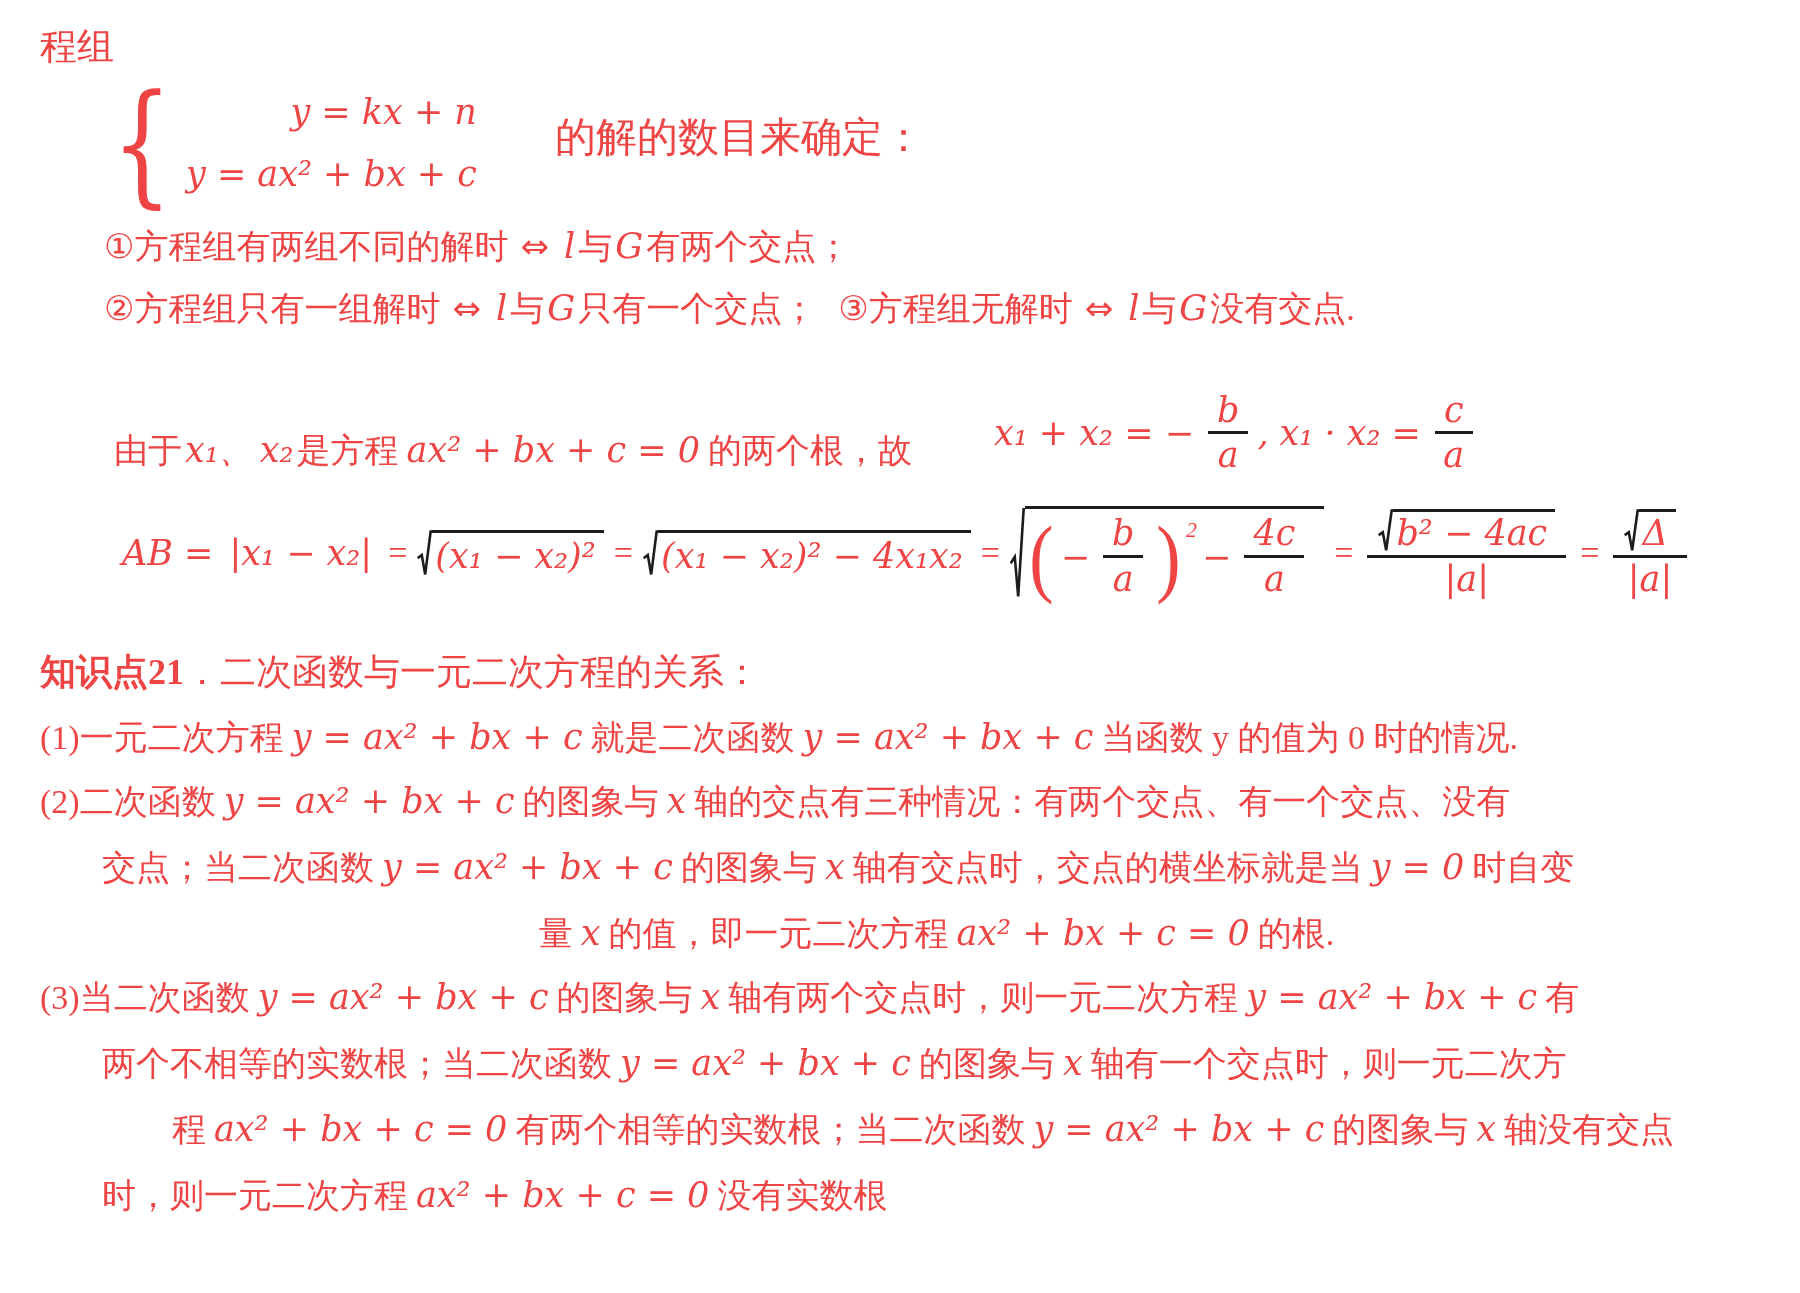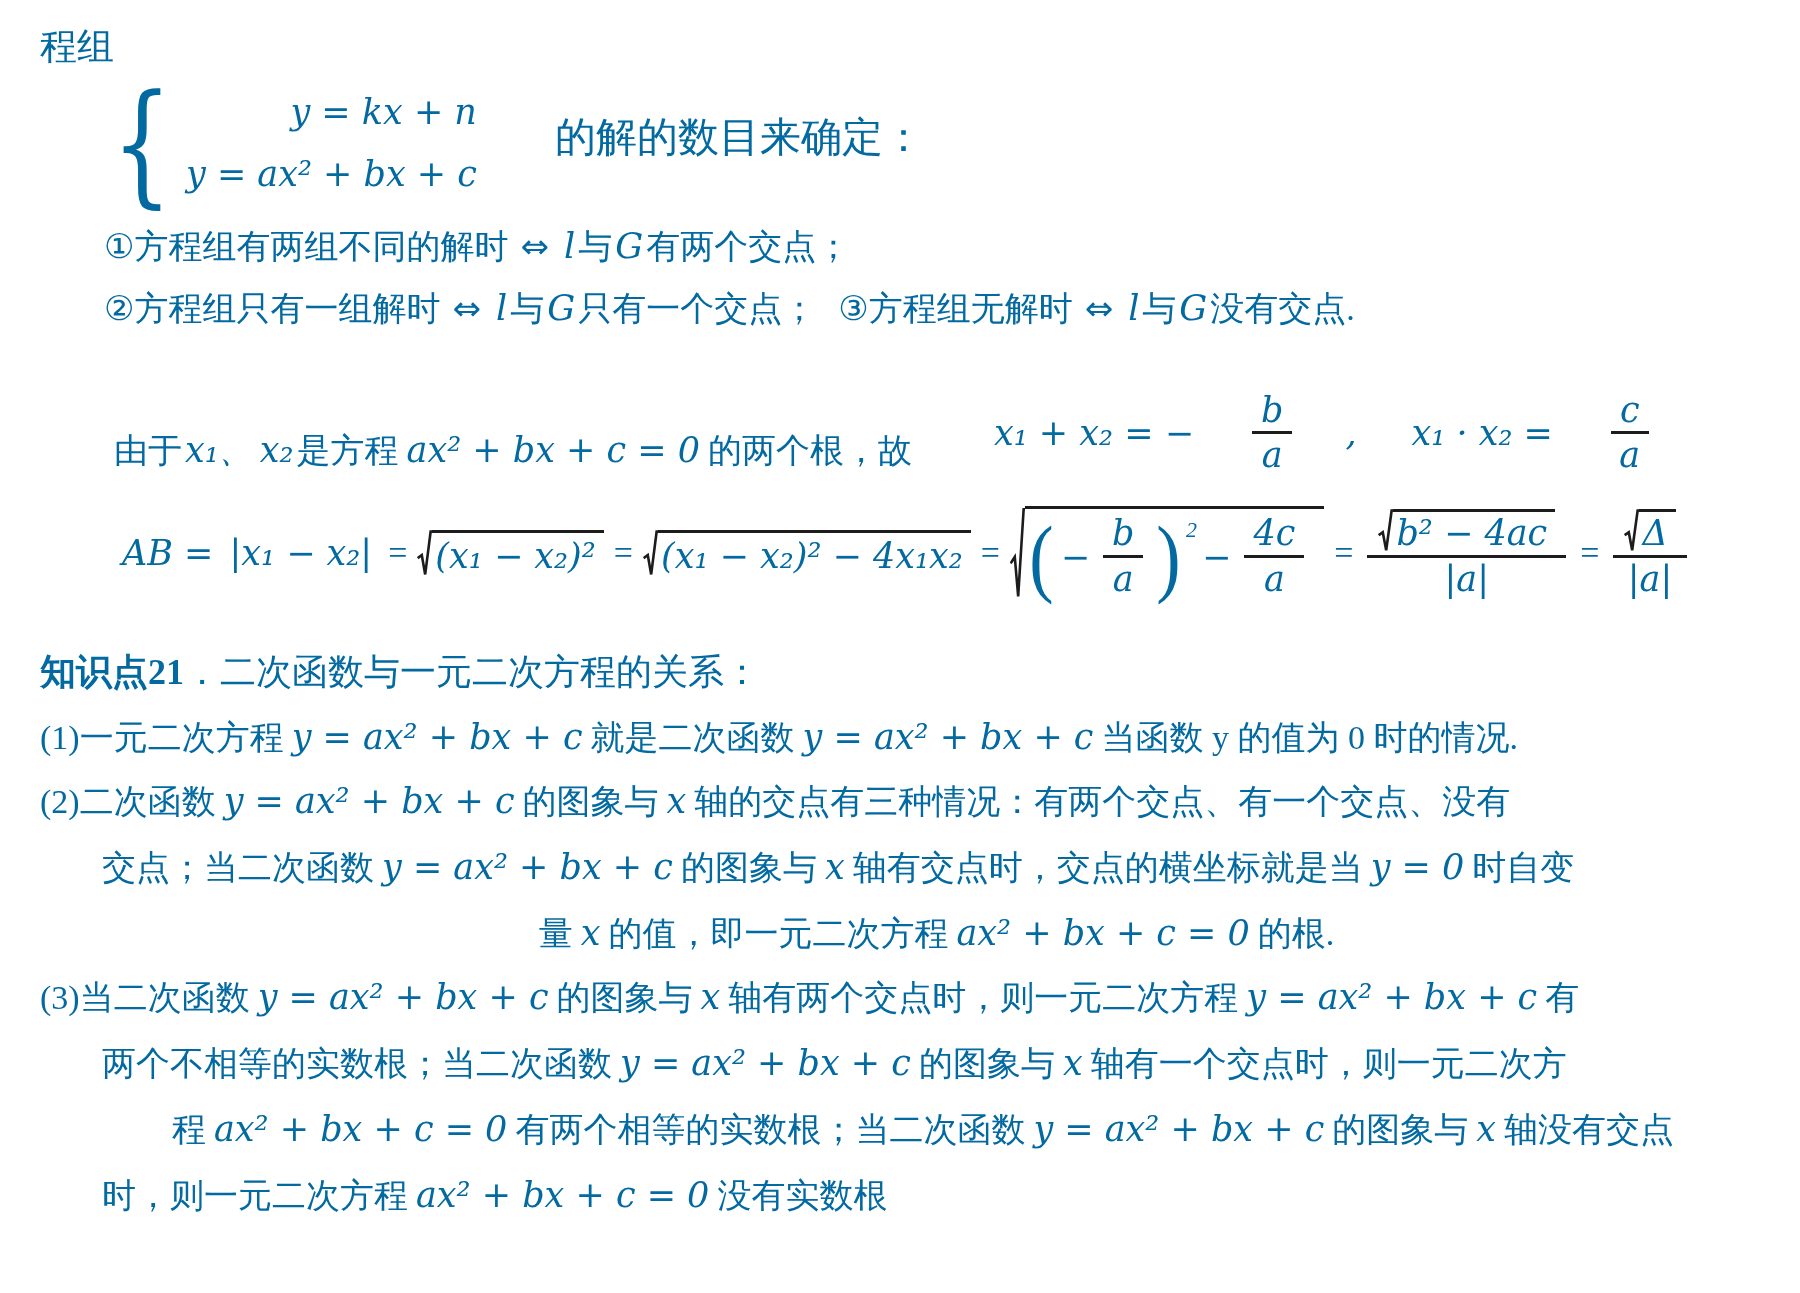--- a/index.html
+++ b/index.html
@@ -1,19 +1,19 @@
 <!DOCTYPE html>
 <html><head>
 <meta charset="utf-8">
 <style>
   html,body { margin:0; padding:0; background:#e8e8e8; }
   .page {
     width:1800px; height:1293px;
     background:#ffffff;
-    color:#0369a1;
+    color:#ef4444;
     font-family:"Liberation Serif","DejaVu Serif","DejaVu Sans",serif;
     position:relative;
     box-sizing:border-box;
     padding-top:22px;
     overflow:hidden;
   }
   .zh { font-size:34px; }
   .m  { font-family:"DejaVu Serif","DejaVu Sans",serif; font-style:italic; font-size:35px; margin:0 8px; }
   .m.tight { margin:0 3px; }
   .arr { font-family:"DejaVu Sans",sans-serif; font-style:normal; font-size:34px; margin:0 12px; }
@@ -36,21 +36,21 @@
   .gapleft { margin-left:22px; }
 
   
   .para { margin-left:40px; margin-top:18px; }
   .cont { margin-left:102px; margin-top:20px; }
 
   
   #vietarow { margin-left:114px; margin-top:30px; display:flex; align-items:flex-end; height:112px; }
   .tgroup { display:inline-block; }
   .mrow { display:inline-flex; align-items:center; }
-  #vietarow .mrow { margin-left:74px;gap:44px; }
+  #vietarow .mrow { margin-left:74px; }
 
   #abrow { margin-left:114px; margin-top:18px; display:flex; align-items:center; height:122px; font-size:34px; }
   #abrow > * { flex:none; }
   .eqsign { font-size:34px; margin:0 8px; font-style:normal; }
 
   
   .frac { display:inline-flex; flex-direction:column; align-items:center; margin:0 6px; line-height:1.05; }
   .frac .num { border-bottom:3px solid #1c1c1c; padding:0 9px 3px; display:inline-flex; align-items:flex-end; justify-content:center; }
   .frac .den { padding-top:3px; }
   .frac .m { margin:0; }

